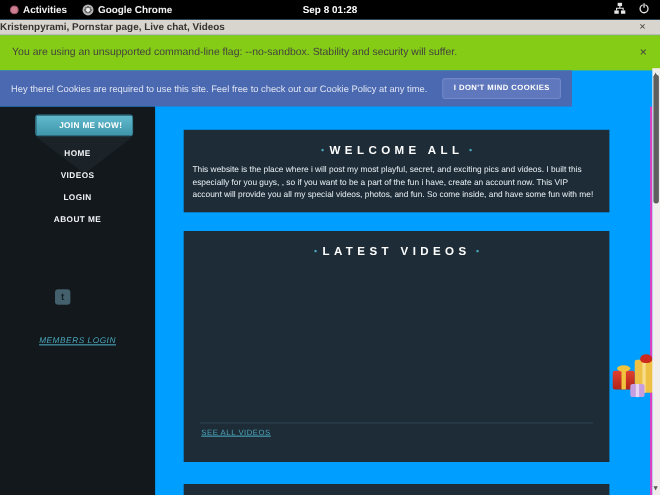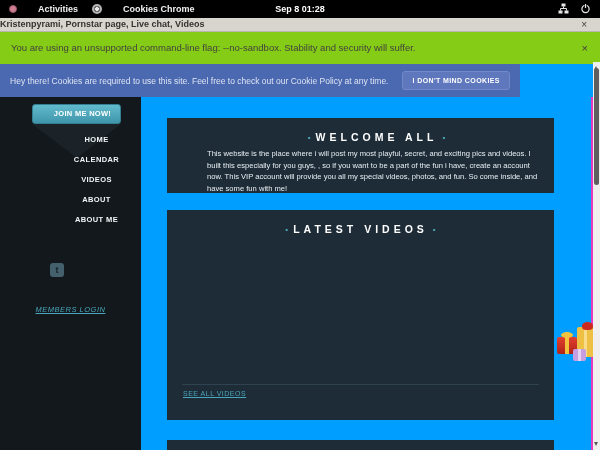--- a/index.html
+++ b/index.html
@@ -2,21 +2,21 @@
 <html><head>
 <meta charset="utf-8">
 <style>
   * { margin:0; padding:0; box-sizing:border-box; }
   body { font-family:"Liberation Sans", sans-serif; background:#000; }
   .screen { position:relative; width:600px; height:450px; overflow:hidden; background:#009fff; }
 
   
   .sysbar { position:absolute; top:0; left:0; width:600px; height:18px; background:#000; color:#fff; }
   .sys-left { position:absolute; left:9px; top:0; height:18px; display:flex; align-items:center; gap:14px; }
-  .sys-group { display:flex; align-items:center; gap:21px; font-size:9px; font-weight:bold; color:#f2f2f2; }
+  .sys-group { display:flex; align-items:center; gap:4px; font-size:9px; font-weight:bold; color:#f2f2f2; }
   .act-dot { width:8px; height:8px; border-radius:50%; background:#cf7f92; border:1px solid #9a5668; }
   .chrome-ico { width:10px; height:10px; border-radius:50%;
     background:radial-gradient(circle at 50% 50%, #e8e8e8 0 26%, #6f6f6f 27% 46%, #b5b5b5 47% 100%); }
   .sys-clock { position:absolute; left:0; width:600px; text-align:center; line-height:18px; font-size:9px; font-weight:bold; }
   .sys-right { position:absolute; right:9px; top:0; height:18px; display:flex; align-items:center; gap:11px; }
 
   
   .titlebar { position:absolute; top:18px; left:0; width:600px; height:14px; background:#d8d4ce;
     border-bottom:1px solid #bab6af; }
   .titlebar-text { display:block; text-align:left; line-height:13px; font-size:9px; color:#35322f;font-weight:bold; }
@@ -38,31 +38,31 @@
   .page { position:absolute; top:97px; left:0; width:600px; height:353px; background:#009fff; }
   .pink-line { position:absolute; left:591px; top:0; width:2px; height:353px; background:#e53bbf; }
 
   
   .sidebar { position:absolute; left:0; top:0; width:141px; height:353px; background:#12181c; }
   .join-btn { position:absolute; left:32px; top:7px; width:89px; height:20px; border-radius:3px;
     background:linear-gradient(#62bacd,#3f96ab); border:1px solid #357f93; color:#fff;
     font-size:7.5px; font-weight:bold; letter-spacing:.3px; text-align:center; line-height:18px; cursor:pointer;padding-left:12px; }
   .join-tail { position:absolute; left:32px; top:27px; width:0; height:0;
     border-left:45px solid transparent; border-right:44px solid transparent; border-top:34px solid #1b2328; }
-  .nav { position:absolute; left:0; top:33px; width:141px; z-index:2;margin-left:26px; }
+  .nav { position:absolute; left:0; top:33px; width:141px; z-index:2; }
   .nav-item { height:20px; line-height:20px; text-align:center; font-size:7.5px; font-weight:bold;
     color:#f2f5f7; letter-spacing:.4px; cursor:pointer; }
   .tumblr { position:absolute; left:50px; top:166px; width:14px; height:14px; border-radius:3px;
     background:#44606c; color:#14222a; font-weight:bold; font-size:9px; text-align:center; line-height:14px; cursor:pointer; }
   .members { position:absolute; left:0; top:208px; width:141px; text-align:center; font-size:7.5px;
     color:#4ba6bb; letter-spacing:.5px; text-decoration:underline; cursor:pointer;font-style:italic; }
 
   
   .panel { position:absolute; left:167px; width:387px; background:#1d2c37; }
-  .panel-welcome { top:21px; height:75px;padding-left:32px; }
+  .panel-welcome { top:21px; height:75px; }
   .panel-videos  { top:113px; height:210px; }
   .panel-next    { top:343px; height:20px; }
   .panel-title { margin-top:13px; text-align:center; color:#fff; font-weight:bold; font-size:10.5px; letter-spacing:4px; }
   .bullet { color:#4ba6bb; font-size:8px; letter-spacing:0; vertical-align:1px; margin:0 5px; }
   .welcome-body { margin:5px 10px 0 8px; color:#e8eef3; font-size:7.6px; line-height:11.6px; }
   .videos-divider { position:absolute; left:15px; right:15px; top:174px; border-top:1px solid #2e4250; }
   .see-all { position:absolute; left:16px; top:180px; font-size:7px; color:#4ba6bb;
     text-decoration:underline; letter-spacing:.5px; cursor:pointer; }
 
   
@@ -90,21 +90,21 @@
 <div class="screen">
 
   <div class="sysbar">
     <div class="sys-left">
       <div class="sys-group">
         <span class="act-dot"></span>
         <span>Activities</span>
       </div>
       <div class="sys-group">
         <span class="chrome-ico"></span>
-        <span>Cookies Chrome</span>
+        <span>Google Chrome</span>
       </div>
     </div>
     <span class="sys-clock">Sep 8 01:28</span>
     <div class="sys-right">
       <span>
         <svg width="11" height="11" viewBox="0 0 11 11">
           <rect x="3.5" y="0.5" width="4" height="3" fill="#e6e6e6"></rect>
           <rect x="0.5" y="7.5" width="4" height="3" fill="#e6e6e6"></rect>
           <rect x="6.5" y="7.5" width="4" height="3" fill="#e6e6e6"></rect>
           <path d="M5.5 3.5 v2 M2.5 7.5 v-2 h6 v2" stroke="#e6e6e6" stroke-width="1" fill="none"></path>
@@ -136,23 +136,22 @@
   </div>
 
   <div class="page">
     <div class="pink-line"></div>
 
     <div class="sidebar">
       <div class="join-btn">JOIN ME NOW!</div>
       <div class="join-tail"></div>
       <div class="nav">
         <div class="nav-item">HOME</div>
-        <div class="nav-item">CALENDAR</div>
         <div class="nav-item">VIDEOS</div>
-        <div class="nav-item">ABOUT</div>
+        <div class="nav-item">LOGIN</div>
         <div class="nav-item">ABOUT ME</div>
       </div>
       <div class="tumblr">t</div>
       <div class="members">MEMBERS LOGIN</div>
     </div>
 
     <div class="panel panel-welcome">
       <div class="panel-title">
         <span class="bullet">•</span><span>WELCOME ALL</span><span class="bullet">•</span>
       </div>

